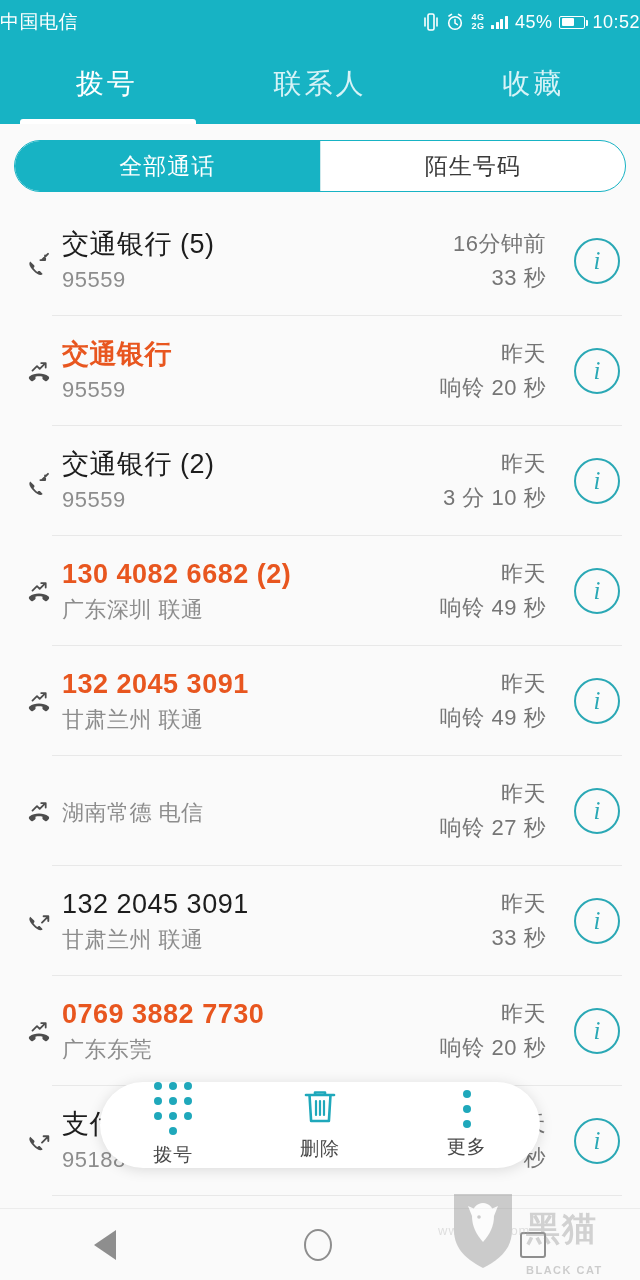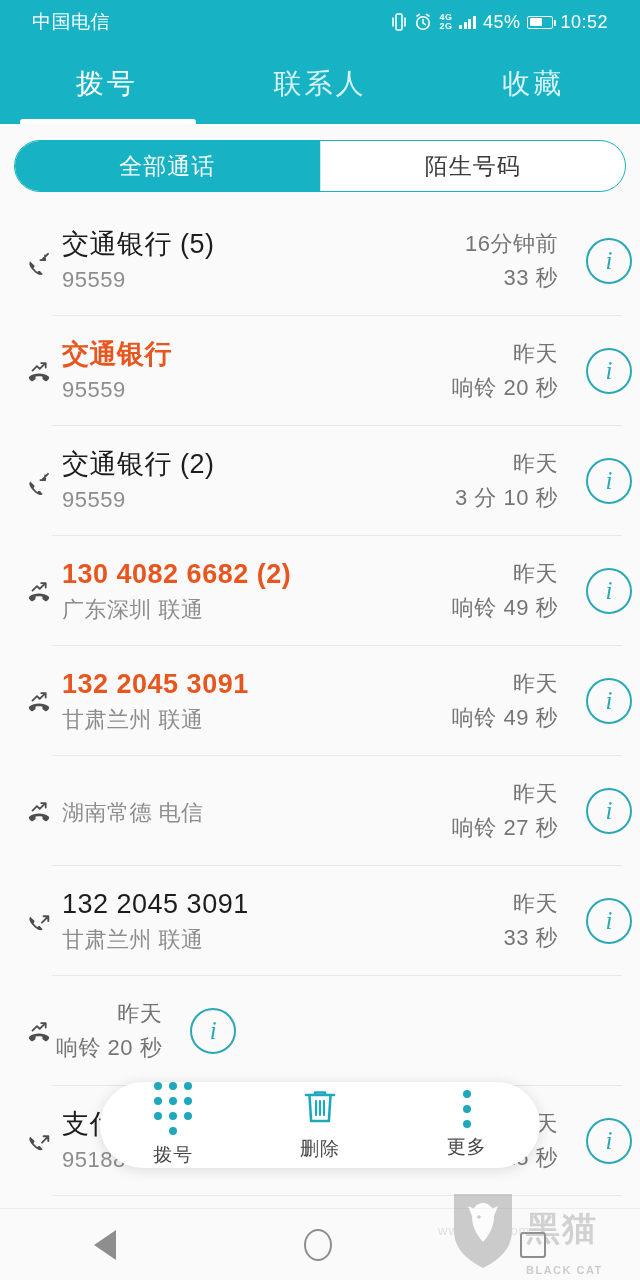--- a/index.html
+++ b/index.html
@@ -8,21 +8,21 @@
     font-family:"Liberation Sans", sans-serif;
     background:#fafafa;
     overflow:hidden;
     position:relative;
   }
 
   
   #status-bar{
     height:44px; background:#17b3c4; color:#ffffff;
     display:flex; align-items:center; justify-content:space-between;
-    padding:0 32px; font-size:19px; letter-spacing:.5px;
+    padding:0 0; font-size:19px; letter-spacing:.5px;
   }
   #status-right{ display:flex; align-items:center; gap:7px; font-size:18px; }
   .sb-ico{ display:inline-flex; align-items:center; }
   .net-stack{ display:flex; flex-direction:column; font-size:9px; line-height:9px; font-weight:bold; }
   .bars{ display:flex; align-items:flex-end; gap:1.5px; height:14px; }
   .bars i{ width:3px; background:#fff; display:block; border-radius:.5px; }
   .bars i:nth-child(1){ height:4px; }
   .bars i:nth-child(2){ height:7px; }
   .bars i:nth-child(3){ height:10px; }
   .bars i:nth-child(4){ height:13px; }
@@ -50,21 +50,21 @@
     flex:1; display:flex; align-items:center; justify-content:center;
     font-size:23px; color:#3a3a3a; letter-spacing:1px;
   }
   .seg + .seg{ border-left:1.5px solid #cfe9ec; }
   .seg.active{ background:#17b3c4; color:#ffffff; border-left-color:#17b3c4; }
 
   
   #call-list{ background:#fafafa; }
   .call-row{
     position:relative; display:flex; align-items:center;
-    height:110px; padding:0 8px 0 22px;
+    height:110px; padding:0 20px 0 22px;
   }
   .call-row::after{
     content:""; position:absolute; left:52px; right:18px; bottom:0;
     height:1px; background:#e8e8e8;
   }
   .type-icon{ width:34px; flex:0 0 34px; display:flex; align-items:flex-start; justify-content:center; padding-top:8px; }
   .row-main{ flex:1; min-width:0; padding-left:6px; }
   .row-title{ font-size:27px; line-height:34px; color:#1d1d1d; white-space:nowrap; overflow:hidden; letter-spacing:.5px;}
   .row-title.missed{ color:#e8561f; font-weight:bold; }
   .row-sub{ font-size:22px; line-height:30px; color:#8d8d8d; margin-top:4px; letter-spacing:.5px;}
@@ -284,20 +284,24 @@
       </span>
       <span class="info-btn">i</span>
     </div>
     <div class="call-row">
       <span class="type-icon">
         <svg width="26" height="26" viewBox="0 0 26 26">
           <path d="M13 11.5c3.6 0 7 1 9.3 2.7.9.7 1.1 1.9.5 2.7l-1.4 1.7c-.6.7-1.6.8-2.3.3l-2.1-1.4c-.5-.3-.7-.9-.6-1.5l.2-1.2c-2.3-.6-4.9-.6-7.2 0l.2 1.2c.1.6-.1 1.2-.6 1.5l-2.1 1.4c-.7.5-1.7.4-2.3-.3L3.2 16.9c-.6-.8-.4-2 .5-2.7C6 12.5 9.4 11.5 13 11.5z" fill="#4d4d4d"></path>
           <path d="M6.5 8.6L11 4.1l2.7 2.7L19.4 1.1M15.2 1.1h4.5v4.5" fill="none" stroke="#4d4d4d" stroke-width="1.8" stroke-linecap="round" stroke-linejoin="round"></path>
         </svg>
       </span>
+      <span class="row-main">
+        <span class="row-title missed" style="display:block">0769 3882 7730</span>
+        <span class="row-sub" style="display:block">广东东莞</span>
+      </span>
       <span class="row-right">
         <span class="row-time" style="display:block">昨天</span>
         <span class="row-dur" style="display:block">响铃 20 秒</span>
       </span>
       <span class="info-btn">i</span>
     </div>
     <div class="call-row">
       <span class="type-icon">
         <svg width="26" height="26" viewBox="0 0 26 26">
           <path d="M4.2 4.8c-1.3 1.4-1.1 3.3.4 5.6 1.5 2.4 4.1 5 6.5 6.5 2.3 1.5 4.2 1.7 5.6.4l-2.6-2.8c-.6-.6-1.3-.5-2 0l-.8.6c-1.4-.9-2.9-2.4-3.8-3.8l.6-.8c.5-.7.6-1.4 0-2z" fill="#4d4d4d"></path>

